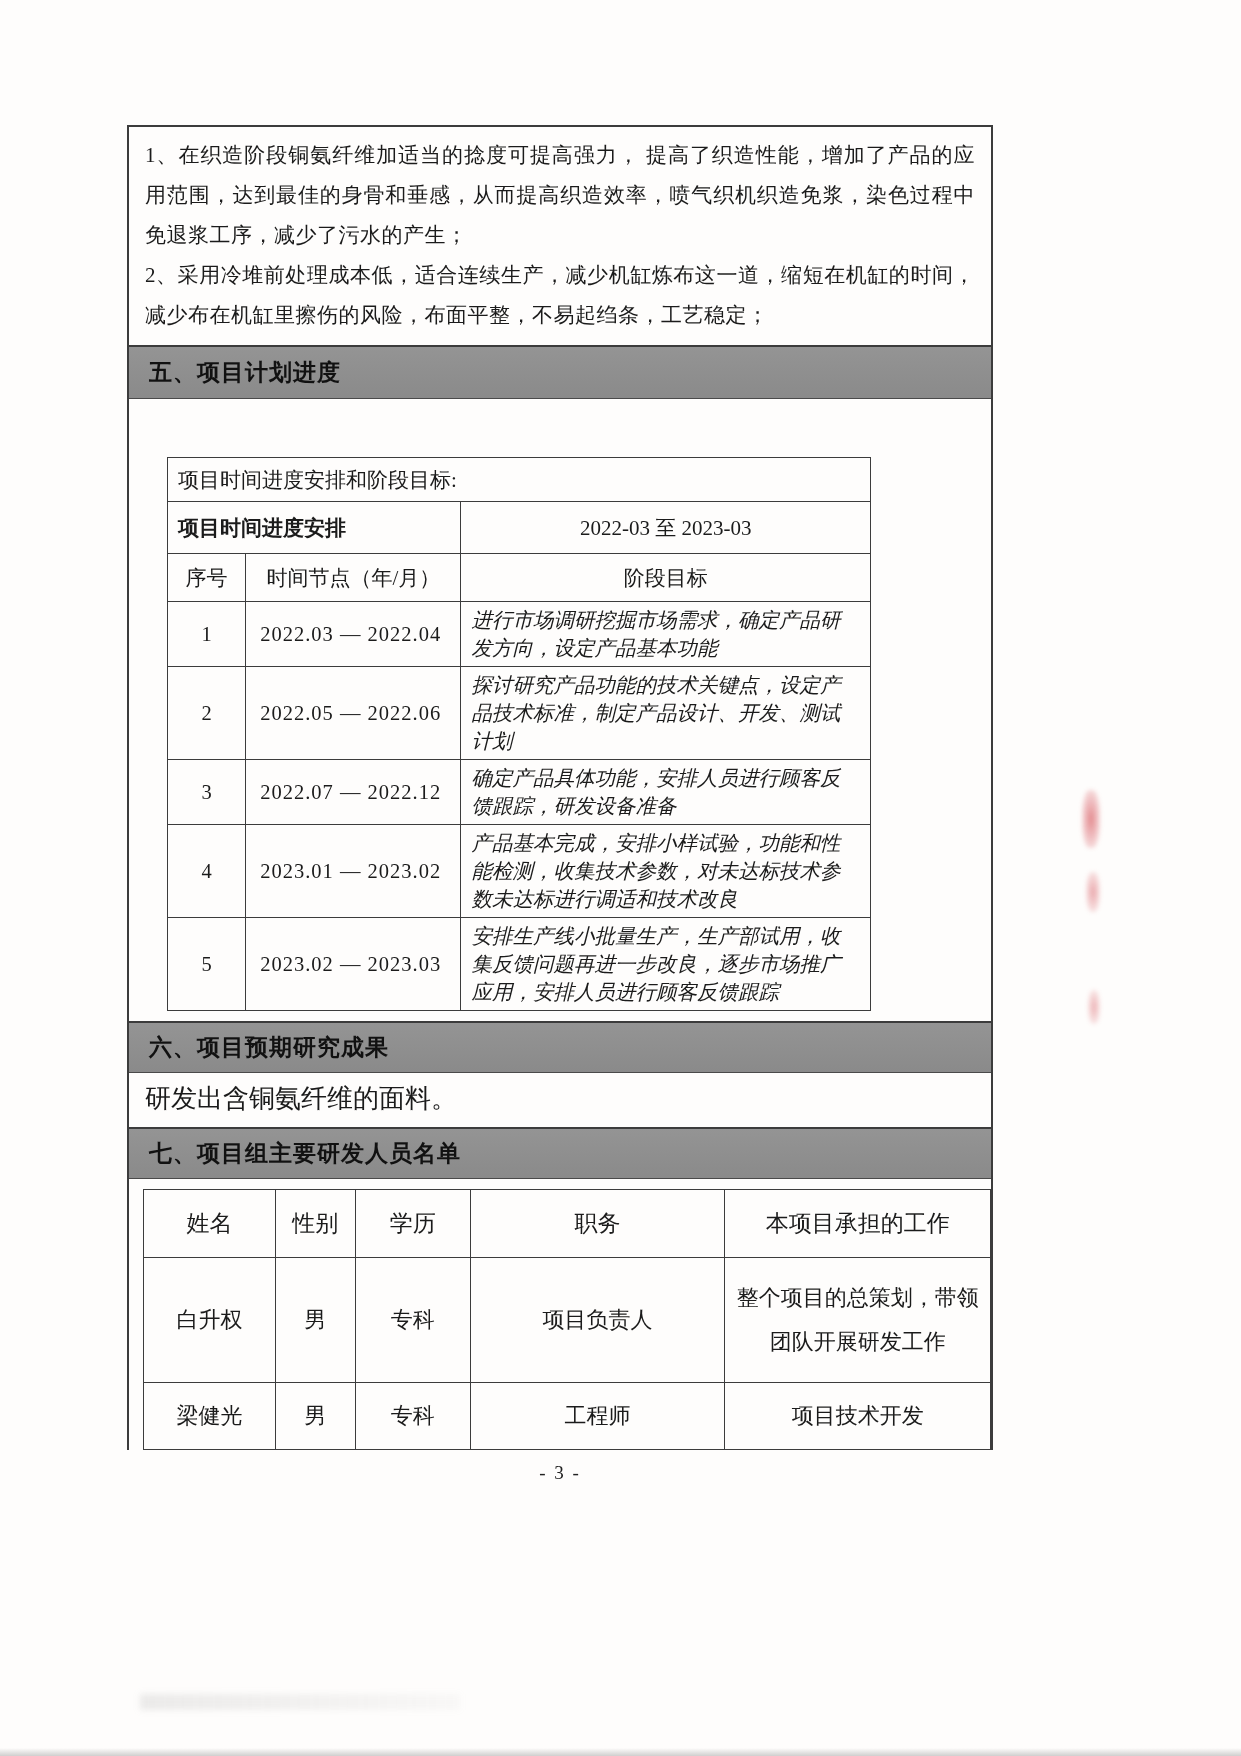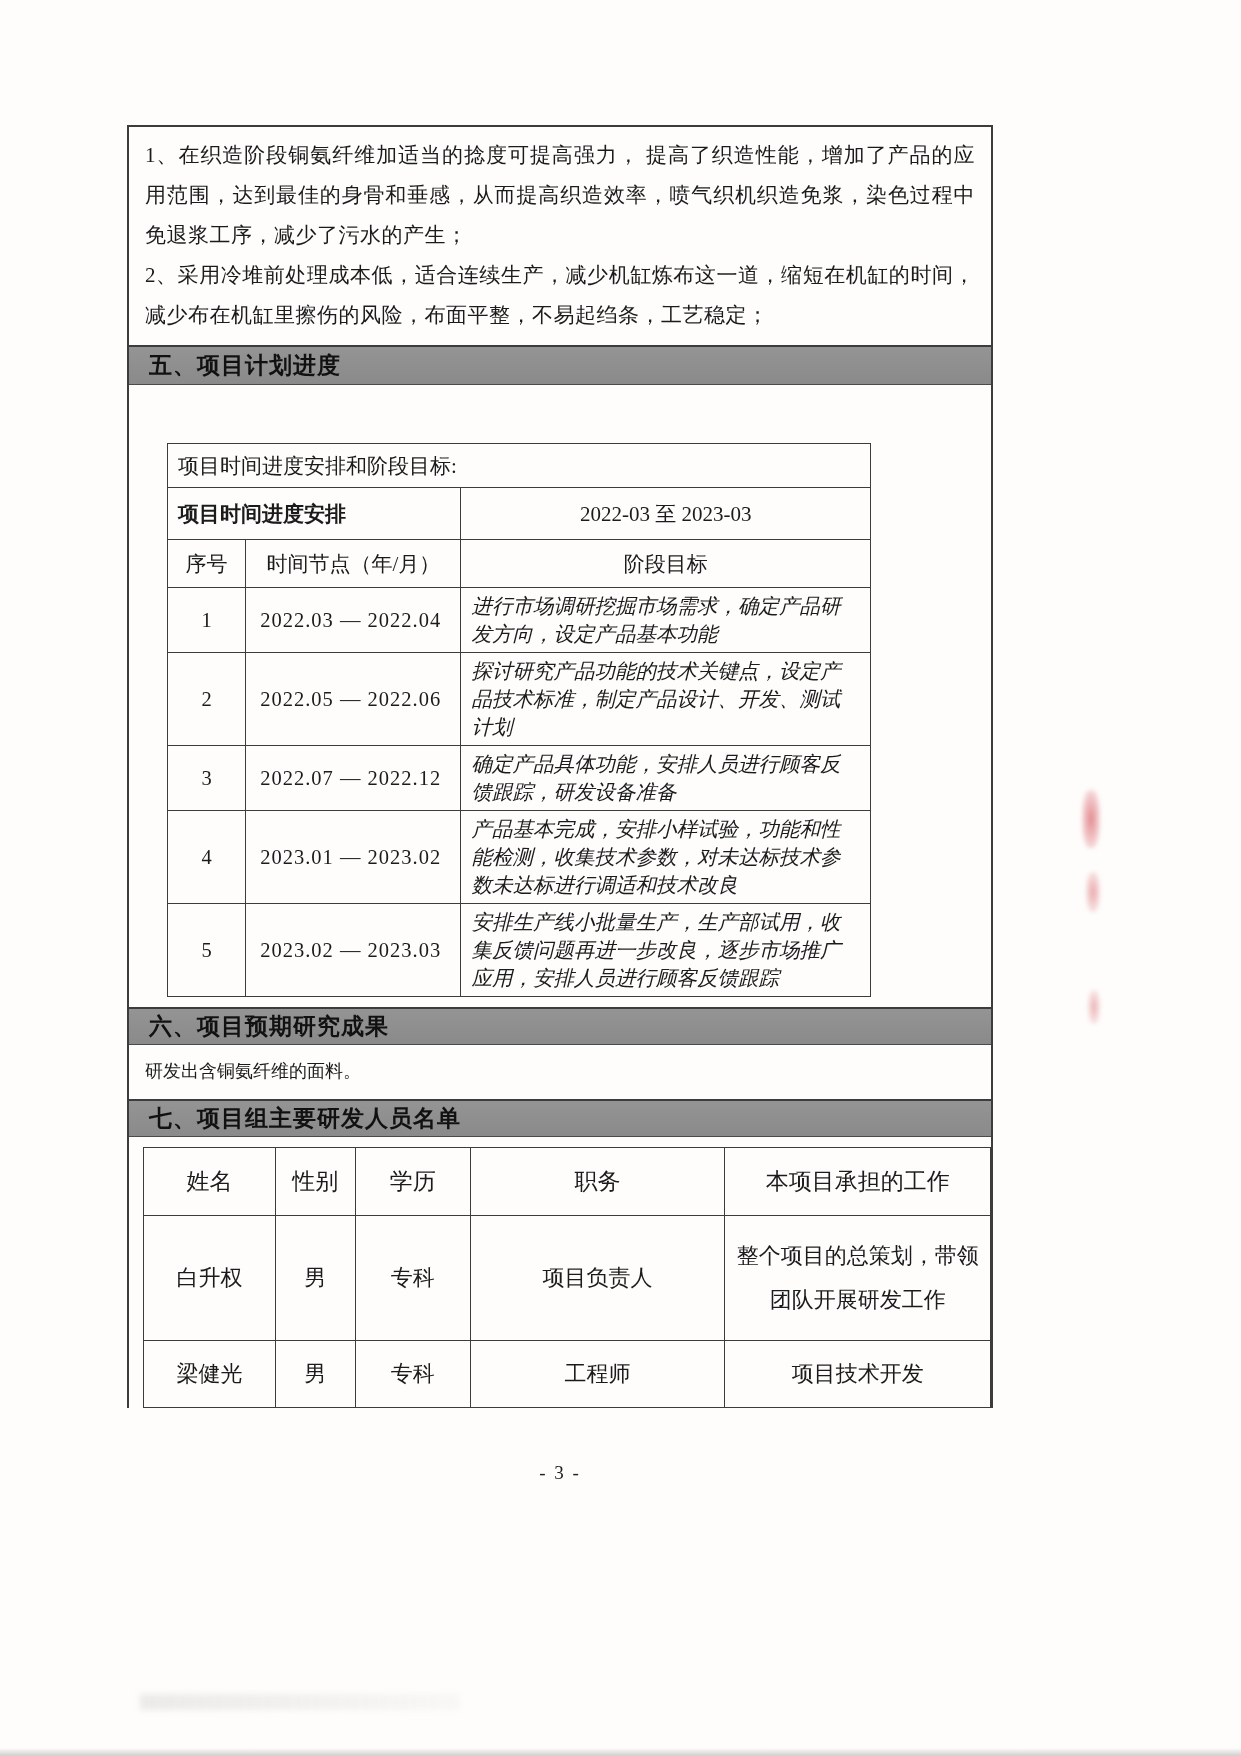--- a/index.html
+++ b/index.html
@@ -29,21 +29,21 @@
   .intro-box p {
     font-size:21px;
     line-height:40px;
     text-align:justify;
     letter-spacing:0.5px;
   }
   
   .section-bar {
     background:#8f8f8f;
     background:linear-gradient(180deg,#949494,#8a8a8a);
-    height:38px;
+    height:52px;
     display:flex; align-items:center;
     padding-left:20px;
     border-bottom:1px solid #4a4a4a;
   }
   .section-bar.with-top { border-top:2px solid #3c3c3c; }
   .section-bar span {
     font-size:23px;
     font-weight:bold;
     color:#111;
     letter-spacing:1px;
@@ -62,21 +62,21 @@
   .timeline-table .caption-cell { height:44px; font-size:21px; }
   .timeline-table .schedule-label-cell { height:52px; font-size:21px;font-weight:bold; }
   .timeline-table .schedule-value-cell { text-align:center; font-size:21px; }
   .timeline-table .hdr td { text-align:center; height:48px; font-size:21px; }
   .timeline-table .seq-cell { text-align:center; }
   .timeline-table .time-cell { padding-left:14px; letter-spacing:1px; }
   .timeline-table .goal-cell { text-align:left;font-style:italic; }
   
   .section6-body {
     padding:12px 16px 14px 16px;
-    font-size:18px;
+    font-size:26px;
     line-height:28px;
     border-radius:27px;
   }
   
   .section7-body { padding:10px 0 0 14px; }
   .personnel-table { width:848px; }
   .personnel-table td {
     border:1.5px solid #3c3c3c;
     text-align:center;
     vertical-align:middle;

